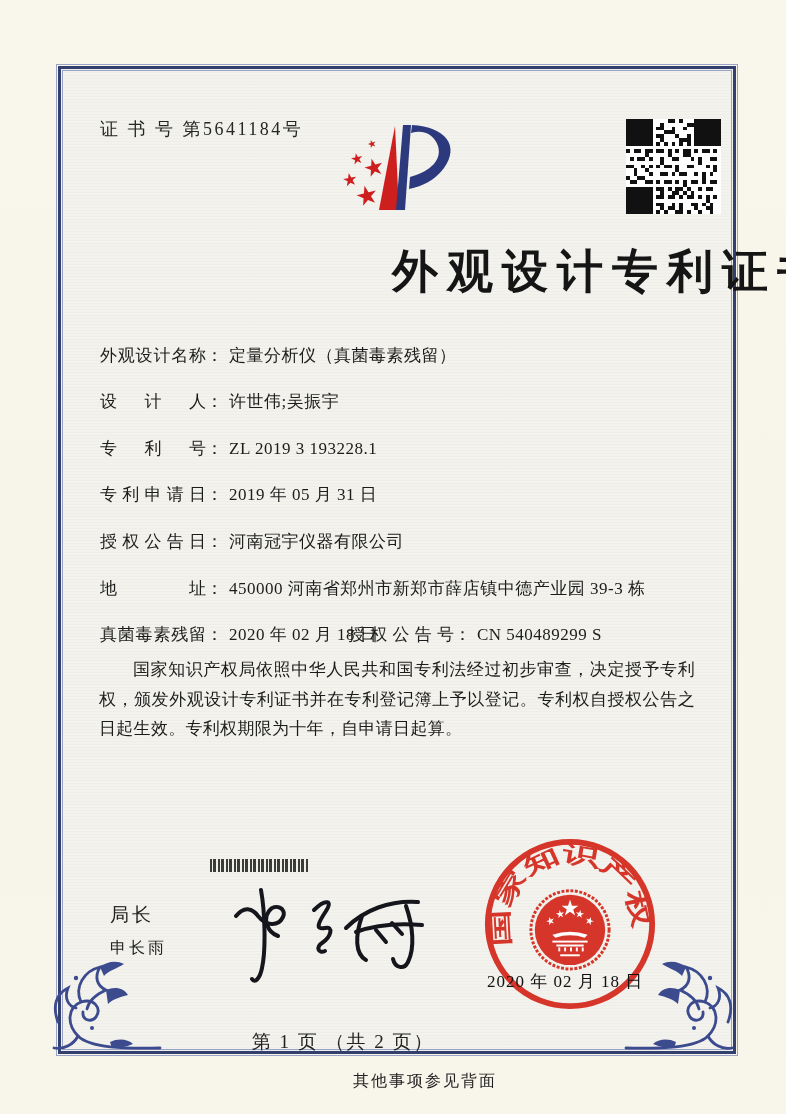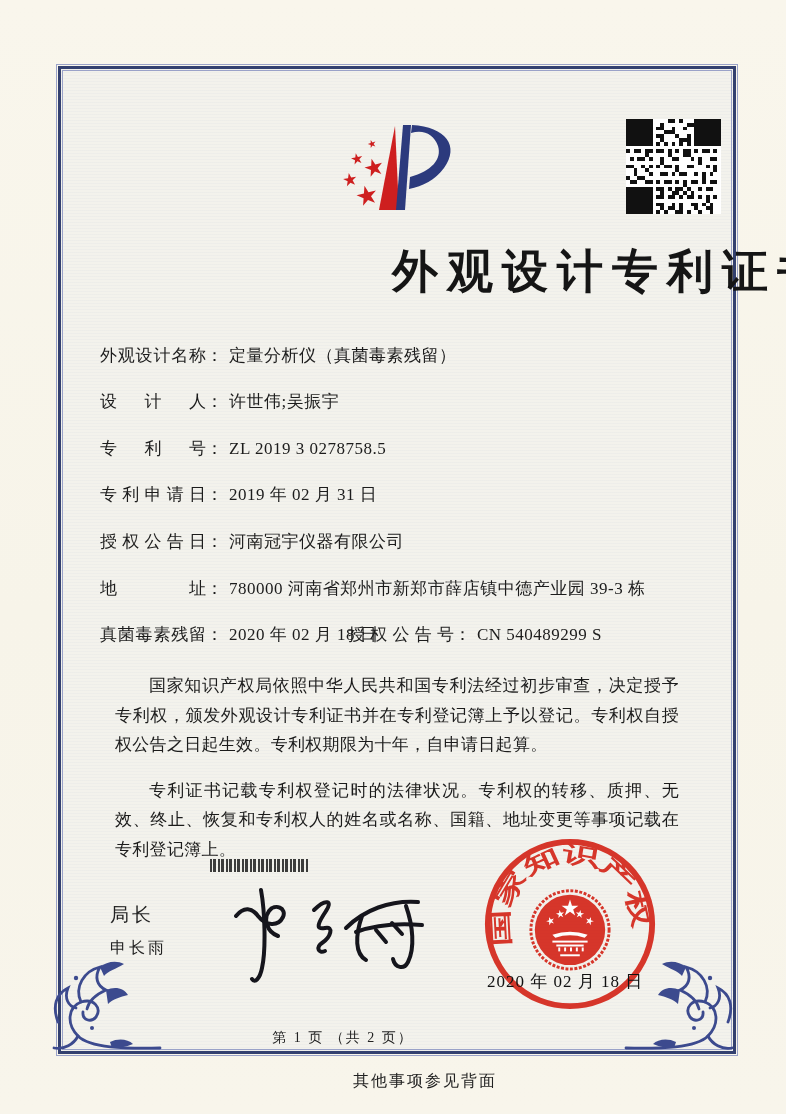--- a/index.html
+++ b/index.html
@@ -37,36 +37,36 @@
   .row{position:absolute;left:100px;white-space:nowrap;font-size:17px;color:#1c1c1c;font-family:Liberation Serif, serif;}
   .row .lbl{
     display:inline-block;width:106px;vertical-align:bottom;
     text-align:justify;text-align-last:justify;
   }
   .row .colon{display:inline-block;margin-right:6px;}
   .row .val{letter-spacing:0.5px;}
   .grp2{position:absolute;left:248px;top:0;white-space:nowrap;}
   .paras{position:absolute;left:99px;top:655px;width:596px;}
   .paras p{
-    margin:16px;font-size:17px;line-height:29.5px;text-indent:2em;
+    margin:0;font-size:17px;line-height:29.5px;text-indent:2em;
     color:#1b1b1b;letter-spacing:0.3px;text-align:justify;
   }
   .issuer-title{position:absolute;left:110px;top:902px;font-size:19px;letter-spacing:3px;color:#222;}
   .issuer-name{position:absolute;left:110px;top:938px;font-size:16px;letter-spacing:3px;color:#222;}
   .barcode{
     position:absolute;left:210px;top:859px;width:99px;height:13px;opacity:.85;
     background:repeating-linear-gradient(90deg,#1c1c1c 0 2px,transparent 2px 3px,#1c1c1c 3px 6px,transparent 6px 8px);
   }
   .signature{position:absolute;left:210px;top:866px;width:232px;height:126px;}
   .seal{position:absolute;left:482px;top:836px;width:176px;height:176px;opacity:.93;}
   .seal-date{
     position:absolute;left:487px;top:970px;font-size:17px;letter-spacing:1px;color:#111;
     white-space:nowrap;z-index:3;
   }
-  .page-note{position:absolute;left:58px;top:1029px;width:570px;text-align:center;font-size:14px;letter-spacing:2px;color:#222;}
+  .page-note{position:absolute;left:58px;top:1029px;width:570px;text-align:center;font-size:19px;letter-spacing:2px;color:#222;}
   .back-note{position:absolute;left:0;top:1071px;width:786px;text-align:center;font-size:16px;letter-spacing:2px;color:#222;margin-left:32px;}
   .logo{position:absolute;left:338px;top:96px;width:132px;height:132px;}
   .qr{position:absolute;left:626px;top:119px;width:95px;height:95px;}
   .ornament{position:absolute;width:114px;height:98px;z-index:2;}
   .orn-left{left:48px;top:960px;}
   .orn-right{left:624px;top:960px;transform:scaleX(-1);}
   svg{display:block;}
 </style>
 </head>
 <body>
@@ -111,20 +111,21 @@
       <g fill="#3c4a8e">
         <path d="M52,7 C58,2 68,0 76,4 C68,9 60,11 56,16 Z"></path>
         <path d="M58,30 C67,26 76,28 80,35 C72,37 65,39 60,44 Z"></path>
         <path d="M62,82 C70,78 80,79 85,84 C78,87 70,88 64,88 Z"></path>
         <circle cx="28" cy="18" r="2.2"></circle>
         <circle cx="44" cy="68" r="2"></circle>
       </g>
     </svg>
   </div>
 
+  <div class="cert-no">证 书 号 第5641184号</div>
 
   <div class="logo">
     <svg viewBox="0 0 132 132" width="132" height="132">
       <g fill="#ce1f1f">
         <use href="#star5" transform="translate(34,48) scale(4.2) rotate(-18)"></use>
         <use href="#star5" transform="translate(19,63) scale(6) rotate(-12)"></use>
         <use href="#star5" transform="translate(36,72) scale(9.5) rotate(-15)"></use>
         <use href="#star5" transform="translate(12,84) scale(7) rotate(-10)"></use>
         <use href="#star5" transform="translate(29,100) scale(10.5) rotate(-14)"></use>
         <path d="M57,30 L41,114 L61,114 Z"></path>
@@ -250,42 +251,41 @@
   <div class="title">外观设计专利证书</div>
 
   <div class="fields">
     <div class="row" style="top:344px">
       <span class="lbl">外观设计名称</span><span class="colon">：</span><span class="val">定量分析仪（真菌毒素残留）</span>
     </div>
     <div class="row" style="top:390px">
       <span class="lbl">设计人</span><span class="colon">：</span><span class="val">许世伟;吴振宇</span>
     </div>
     <div class="row" style="top:437px">
-      <span class="lbl">专利号</span><span class="colon">：</span><span class="val">ZL 2019 3 0278758.5</span>
+      <span class="lbl">专利号</span><span class="colon">：</span><span class="val">ZL 2019 3 193228.1</span>
     </div>
     <div class="row" style="top:483px">
-      <span class="lbl">专利申请日</span><span class="colon">：</span><span class="val">2019 年 02 月 31 日</span>
+      <span class="lbl">专利申请日</span><span class="colon">：</span><span class="val">2019 年 05 月 31 日</span>
     </div>
     <div class="row" style="top:530px">
       <span class="lbl">授权公告日</span><span class="colon">：</span><span class="val">河南冠宇仪器有限公司</span>
     </div>
     <div class="row" style="top:577px">
-      <span class="lbl">地址</span><span class="colon">：</span><span class="val">780000  河南省郑州市新郑市薛店镇中德产业园 39-3 栋</span>
+      <span class="lbl">地址</span><span class="colon">：</span><span class="val">450000  河南省郑州市新郑市薛店镇中德产业园 39-3 栋</span>
     </div>
     <div class="row" style="top:623px">
       <span class="lbl">真菌毒素残留</span><span class="colon">：</span><span class="val">2020 年 02 月 18 日</span>
       <span class="grp2">
         <span class="lbl">授权公告号</span><span class="colon">：</span><span class="val">CN 540489299 S</span>
       </span>
     </div>
   </div>
 
   <div class="paras">
     <p>国家知识产权局依照中华人民共和国专利法经过初步审查，决定授予专利权，颁发外观设计专利证书并在专利登记簿上予以登记。专利权自授权公告之日起生效。专利权期限为十年，自申请日起算。</p>
-    <p>专利证书记载专利权登记时的法律状况。专利权的转移、质押、无效、终止、恢复和专利权人的姓名或名称、国籍、地址变更等事项记载在专利登记簿上。</p>
   </div>
 
   <div class="issuer-title">局长</div>
   <div class="issuer-name">申长雨</div>
 
   <div class="barcode"></div>
 
   <div class="signature">
     <svg viewBox="0 0 232 126" width="232" height="126">
       <g fill="none" stroke="#15151c" stroke-width="4" stroke-linecap="round" stroke-linejoin="round">

